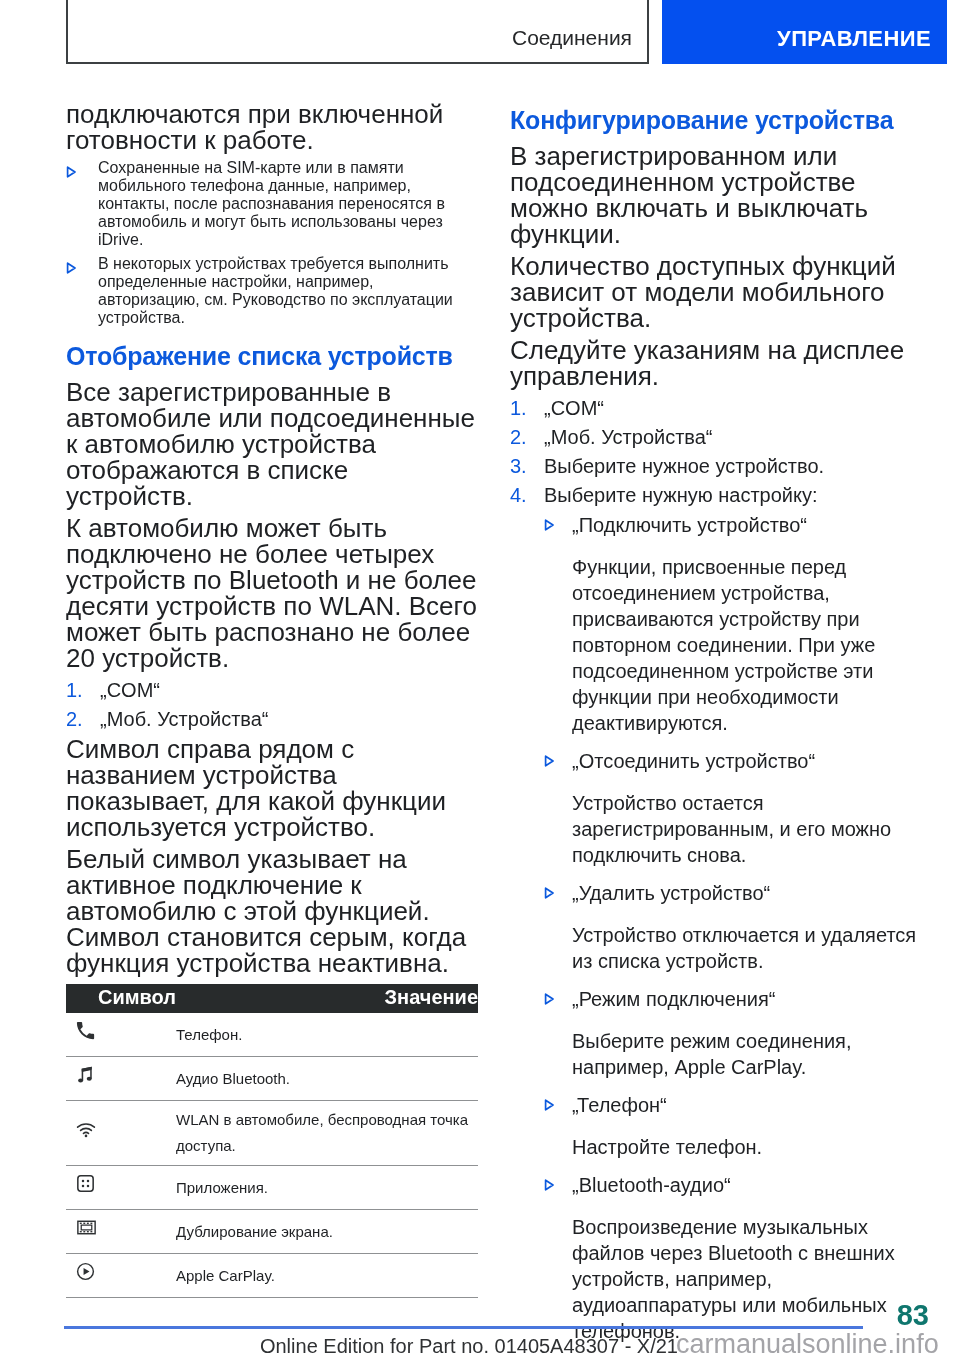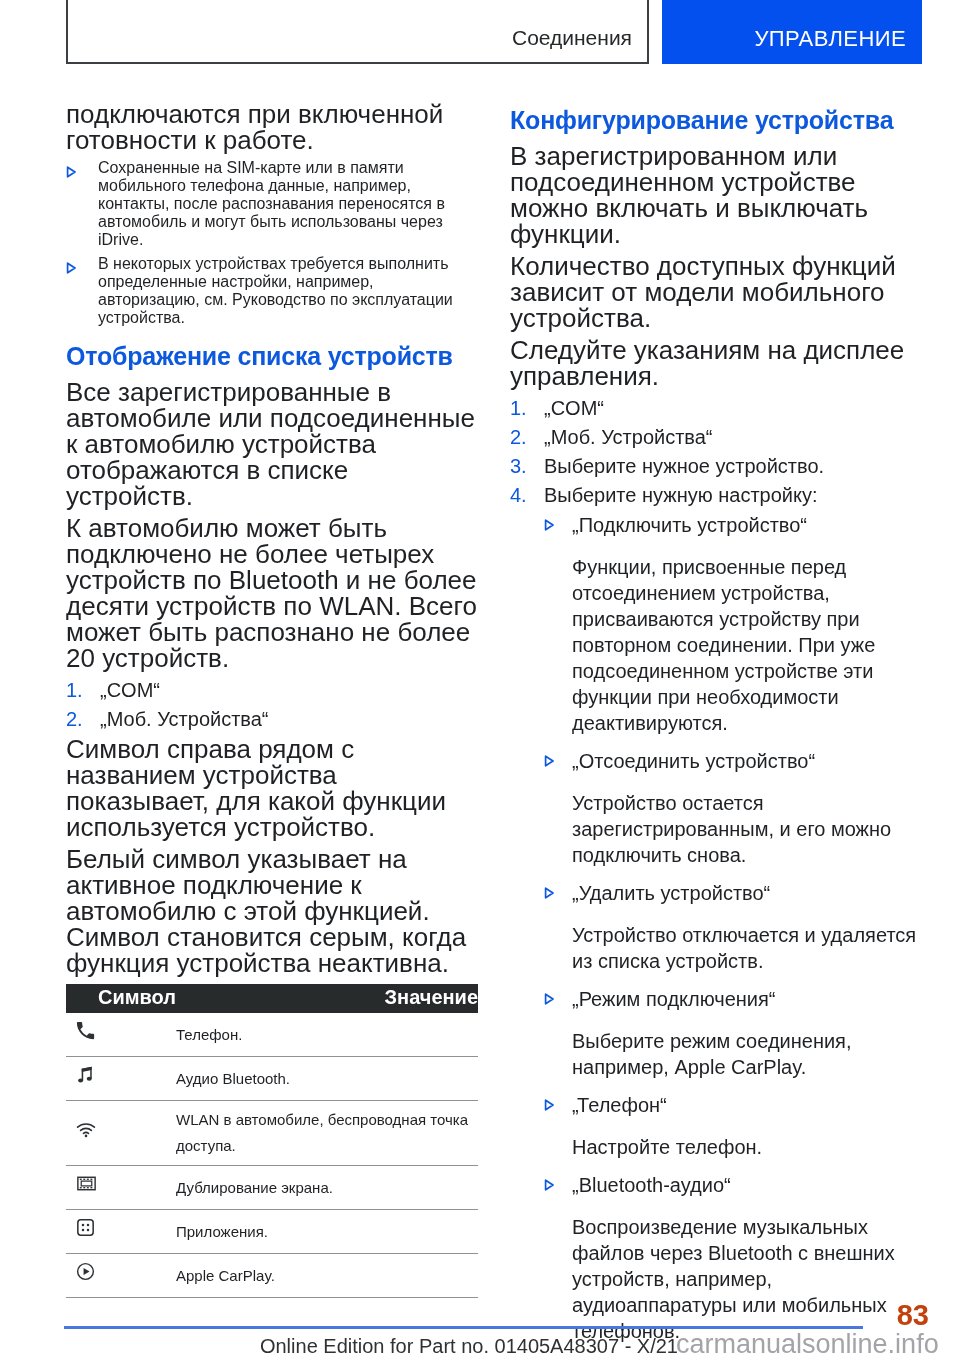--- a/index.html
+++ b/index.html
@@ -18,24 +18,24 @@
     font-family:"Liberation Sans", sans-serif;color:var(--text-ink);
   }
   
   .crumb-box{
     position:absolute;left:66px;top:-3px;width:583px;height:67px;
     border:2px solid #3c4043;background:#fff;box-sizing:border-box;
     display:flex;align-items:flex-end;justify-content:flex-end;
     padding:0 15px 12px 0;font-size:21px;color:#26282a;
   }
   .chapter-band{
-    position:absolute;left:662px;top:0;width:260px;height:64px;
+    position:absolute;left:662px;top:0;width:285px;height:64px;
     background:var(--band-blue);color:#fff;box-sizing:border-box;
     display:flex;align-items:flex-end;justify-content:flex-end;
-    padding:0 16px 12px 0;font-size:22px;font-weight:400;letter-spacing:.4px;
+    padding:0 16px 12px 0;font-size:22px;font-weight:700;letter-spacing:.4px;
   }
   
   .columns{position:absolute;top:101px;left:66px;width:857px;display:flex;gap:32px;}
   .col-left{width:412px;}
   .col-right{width:413px;}
   p.body{margin:0 0 6px;font-size:26px;line-height:26px;}
   .bullet{display:flex;margin:0 0 6px;}
   .bullet .tri{flex:0 0 32px;padding-top:6px;}
   .bullet p{margin:0;}
   h2.sec-title{
@@ -62,21 +62,21 @@
   }
   table.sym-table th.c1{width:99px;}
   table.sym-table td{
     border-bottom:1px solid var(--separator);
     font-size:15px;line-height:26px;padding:6px 0;vertical-align:middle;
   }
   table.sym-table td.c1{padding-left:8px;}
   .sym{display:inline-flex;}
   .sym svg{color:var(--icon-ink);display:block;}
   
-  .page-num{position:absolute;top:1299px;right:31px;font-size:29px;font-weight:700;color:#c2410c;margin-left:8px;}
+  .page-num{position:absolute;top:1299px;right:31px;font-size:29px;font-weight:700;color:#0f766e;margin-left:8px;}
   .footer-rule{position:absolute;left:64px;top:1326px;width:799px;height:3px;background:var(--footer-rule);}
   .edition{position:absolute;top:1335px;right:282px;font-size:20px;color:#2f3133;white-space:nowrap;}
   .watermark{position:absolute;top:1329px;left:676px;font-size:27px;color:var(--watermark-gray);white-space:nowrap;}
 </style>
 </head>
 <body>
 
 <div class="page">
 
   <div class="crumb-box">
@@ -163,20 +163,32 @@
               <svg width="24" height="24" viewBox="0 0 24 24">
                     <g fill="none" stroke="currentColor" stroke-width="1.6" stroke-linecap="round">
                       <path d="M3.6 10.2a12.5 12.5 0 0 1 16.8 0"></path>
                       <path d="M6.6 13.4a8.2 8.2 0 0 1 10.8 0"></path>
                       <path d="M9.5 16.4a4.1 4.1 0 0 1 5 0"></path>
                     </g>
                     <circle cx="12" cy="18.9" r="1.3" fill="currentColor"></circle>
                   </svg>
             </span></td>
             <td>WLAN в автомобиле, беспроводная точка доступа.</td>
+          </tr>
+          <tr>
+            <td class="c1"><span class="sym">
+              <svg width="23" height="23" viewBox="0 0 24 24">
+                    <rect x="4" y="4" width="16" height="16" rx="3" fill="none" stroke="currentColor" stroke-width="1.6"></rect>
+                    <circle cx="9.4" cy="9.4" r="1.3" fill="currentColor"></circle>
+                    <circle cx="14.6" cy="9.4" r="1.3" fill="currentColor"></circle>
+                    <circle cx="9.4" cy="14.6" r="1.3" fill="currentColor"></circle>
+                    <circle cx="14.6" cy="14.6" r="1.3" fill="currentColor"></circle>
+                  </svg>
+            </span></td>
+            <td>Приложения.</td>
           </tr>
           <tr>
             <td class="c1"><span class="sym">
               <svg width="25" height="23" viewBox="0 0 24 24">
                     <rect x="3" y="5.5" width="18" height="13" fill="none" stroke="currentColor" stroke-width="1.5"></rect>
                     <rect x="6.5" y="9.5" width="11" height="5" fill="none" stroke="currentColor" stroke-width="1.3"></rect>
                     <g fill="currentColor">
                       <rect x="5" y="6.9" width="2" height="1.4"></rect>
                       <rect x="8.7" y="6.9" width="2" height="1.4"></rect>
                       <rect x="12.4" y="6.9" width="2" height="1.4"></rect>
@@ -186,32 +198,20 @@
                       <rect x="12.4" y="15.7" width="2" height="1.4"></rect>
                       <rect x="16.1" y="15.7" width="2" height="1.4"></rect>
                     </g>
                   </svg>
             </span></td>
             <td>Дублирование экрана.</td>
           </tr>
           <tr>
             <td class="c1"><span class="sym">
               <svg width="23" height="23" viewBox="0 0 24 24">
-                    <rect x="4" y="4" width="16" height="16" rx="3" fill="none" stroke="currentColor" stroke-width="1.6"></rect>
-                    <circle cx="9.4" cy="9.4" r="1.3" fill="currentColor"></circle>
-                    <circle cx="14.6" cy="9.4" r="1.3" fill="currentColor"></circle>
-                    <circle cx="9.4" cy="14.6" r="1.3" fill="currentColor"></circle>
-                    <circle cx="14.6" cy="14.6" r="1.3" fill="currentColor"></circle>
-                  </svg>
-            </span></td>
-            <td>Приложения.</td>
-          </tr>
-          <tr>
-            <td class="c1"><span class="sym">
-              <svg width="23" height="23" viewBox="0 0 24 24">
                     <circle cx="12" cy="12" r="8.2" fill="none" stroke="currentColor" stroke-width="1.5"></circle>
                     <path d="M10 8.3v7.4l6.2-3.7z" fill="currentColor"></path>
                   </svg>
             </span></td>
             <td>Apple CarPlay.</td>
           </tr>
         </tbody>
       </table>
     </section>
 

